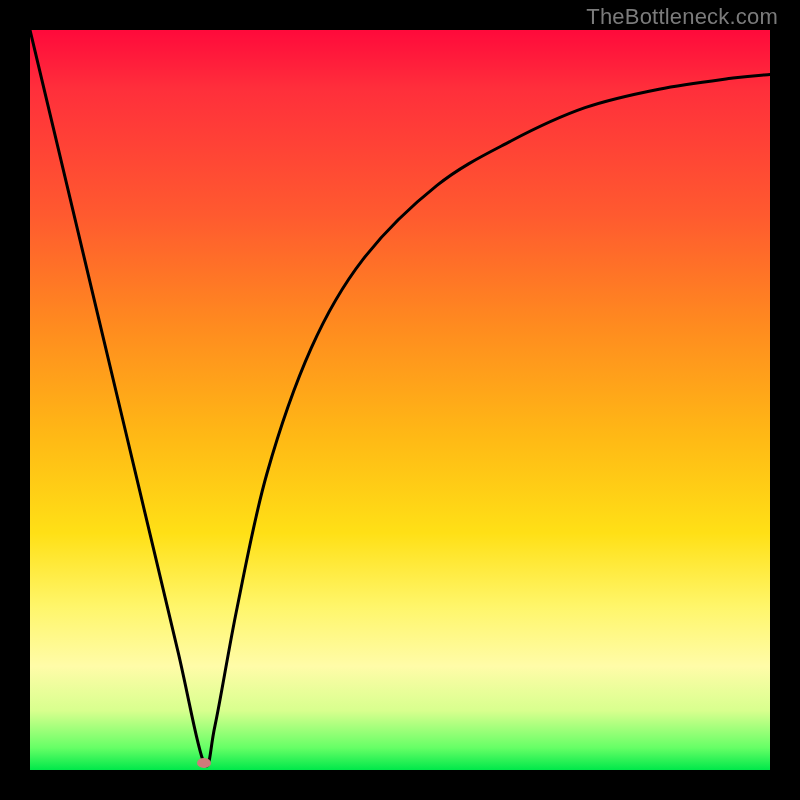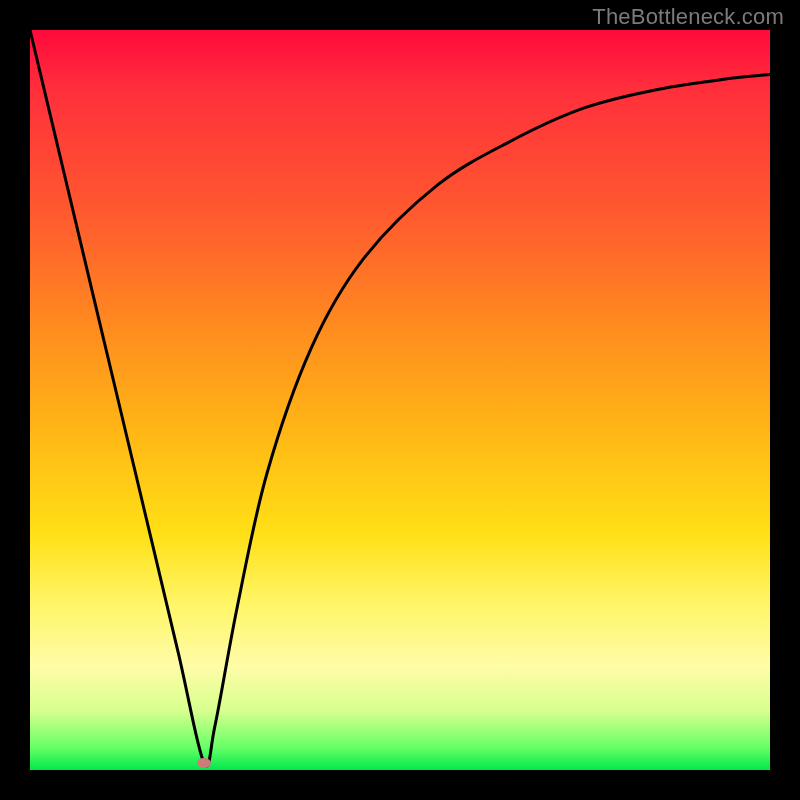--- a/index.html
+++ b/index.html
@@ -13,21 +13,21 @@
   }
   .frame {
     position: relative;
     width: 800px;
     height: 800px;
     background: #000;
   }
   .watermark {
     position: absolute;
     top: 4px;
-    right: 16px;
+    right: 22px;
     color: #7b7b7b;
     font-size: 22px;
     font-weight: 500;
     letter-spacing: 0.2px;
     z-index: 5;
   }
   .plot-area {
     position: absolute;
     left: 30px;
     top: 30px;

